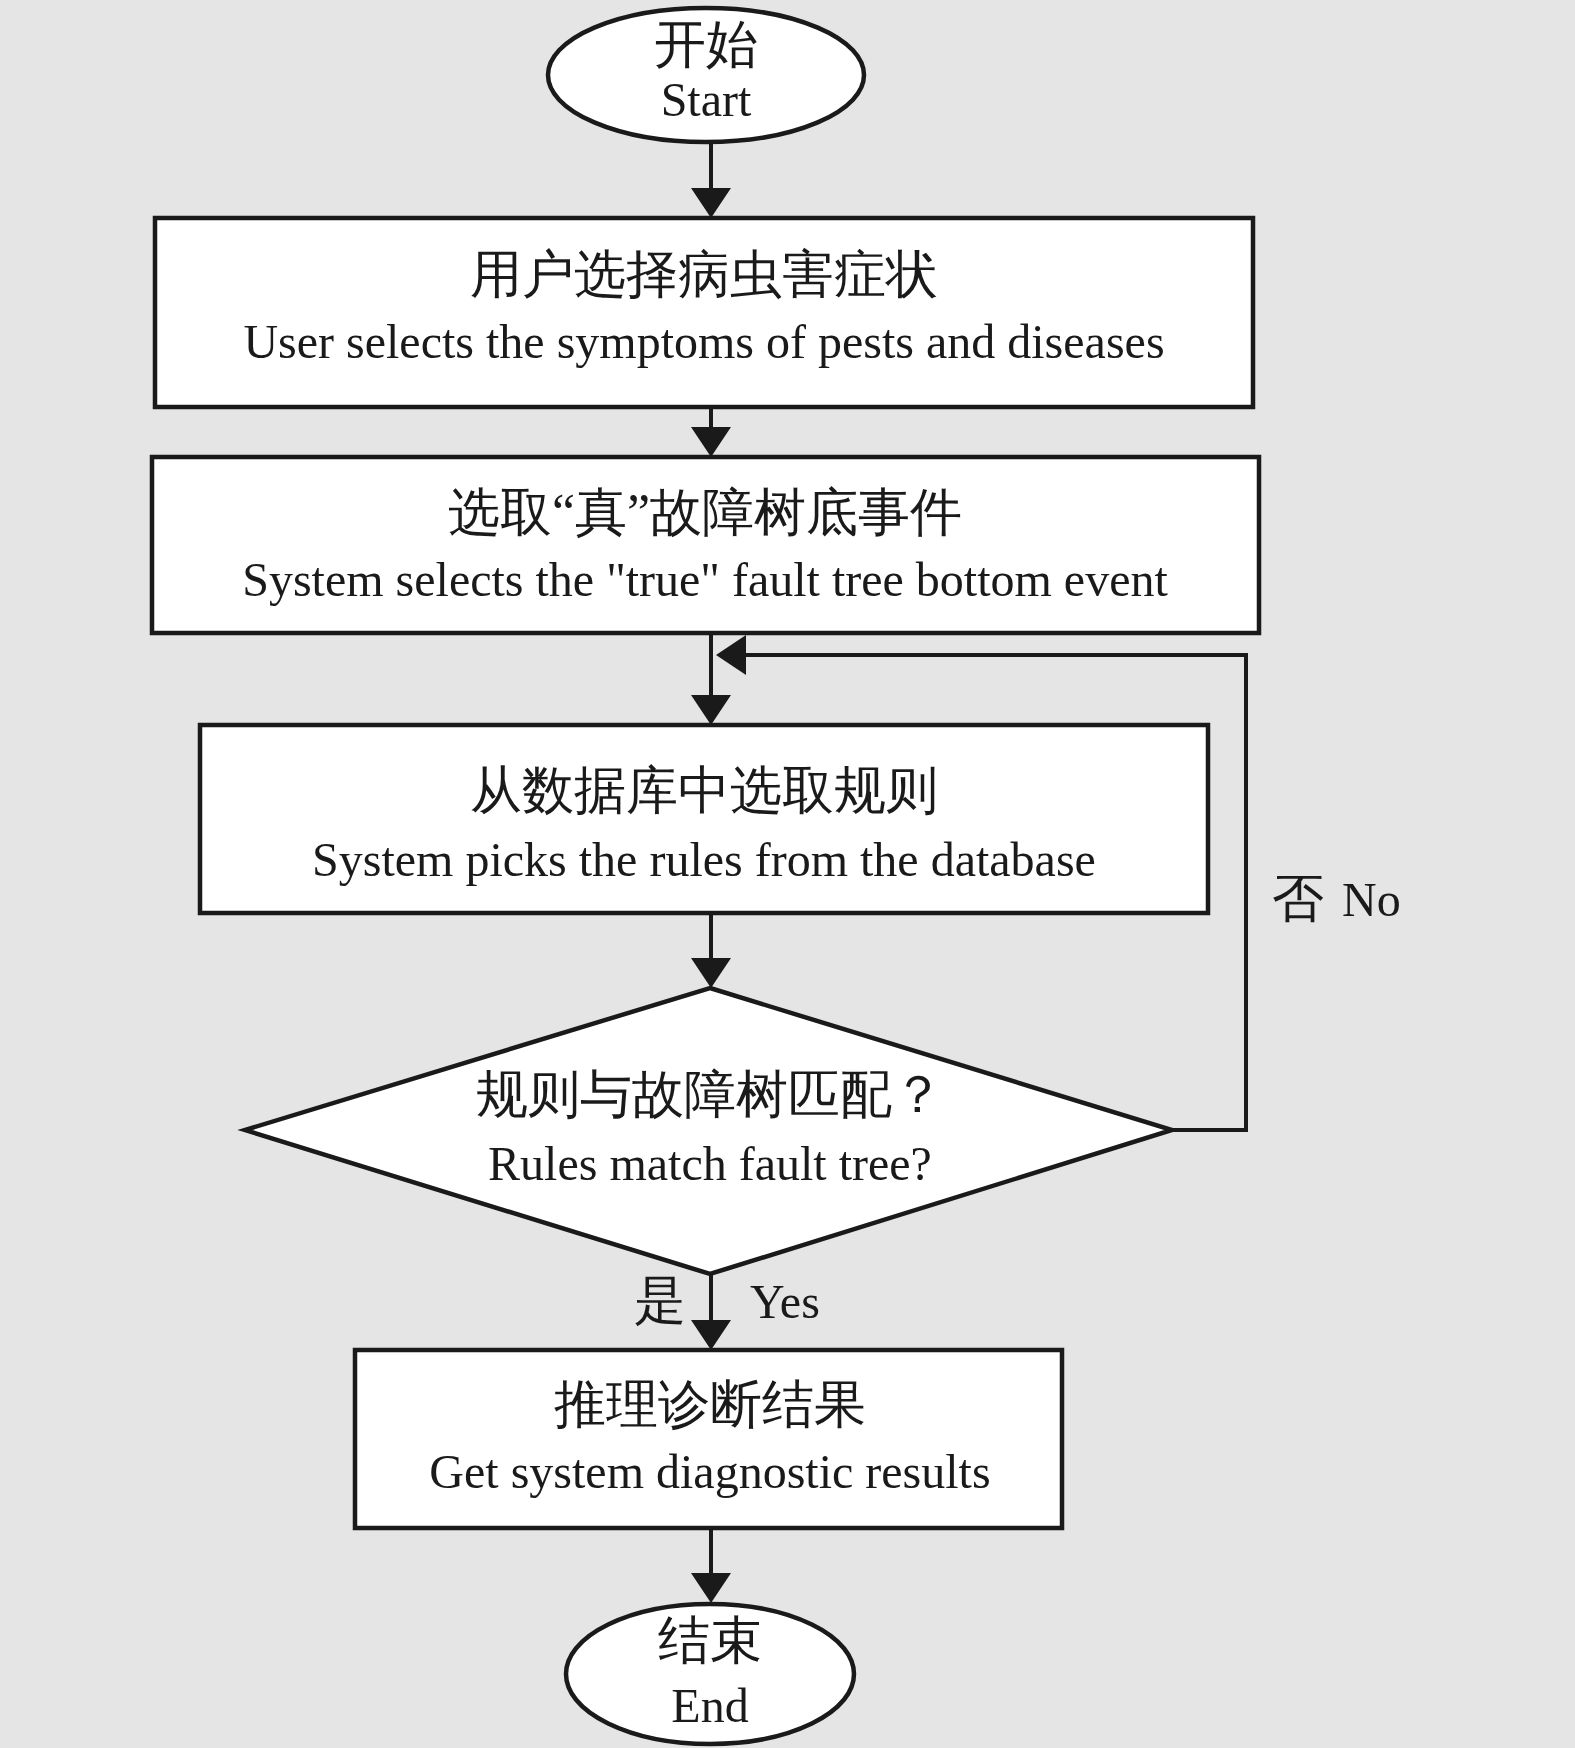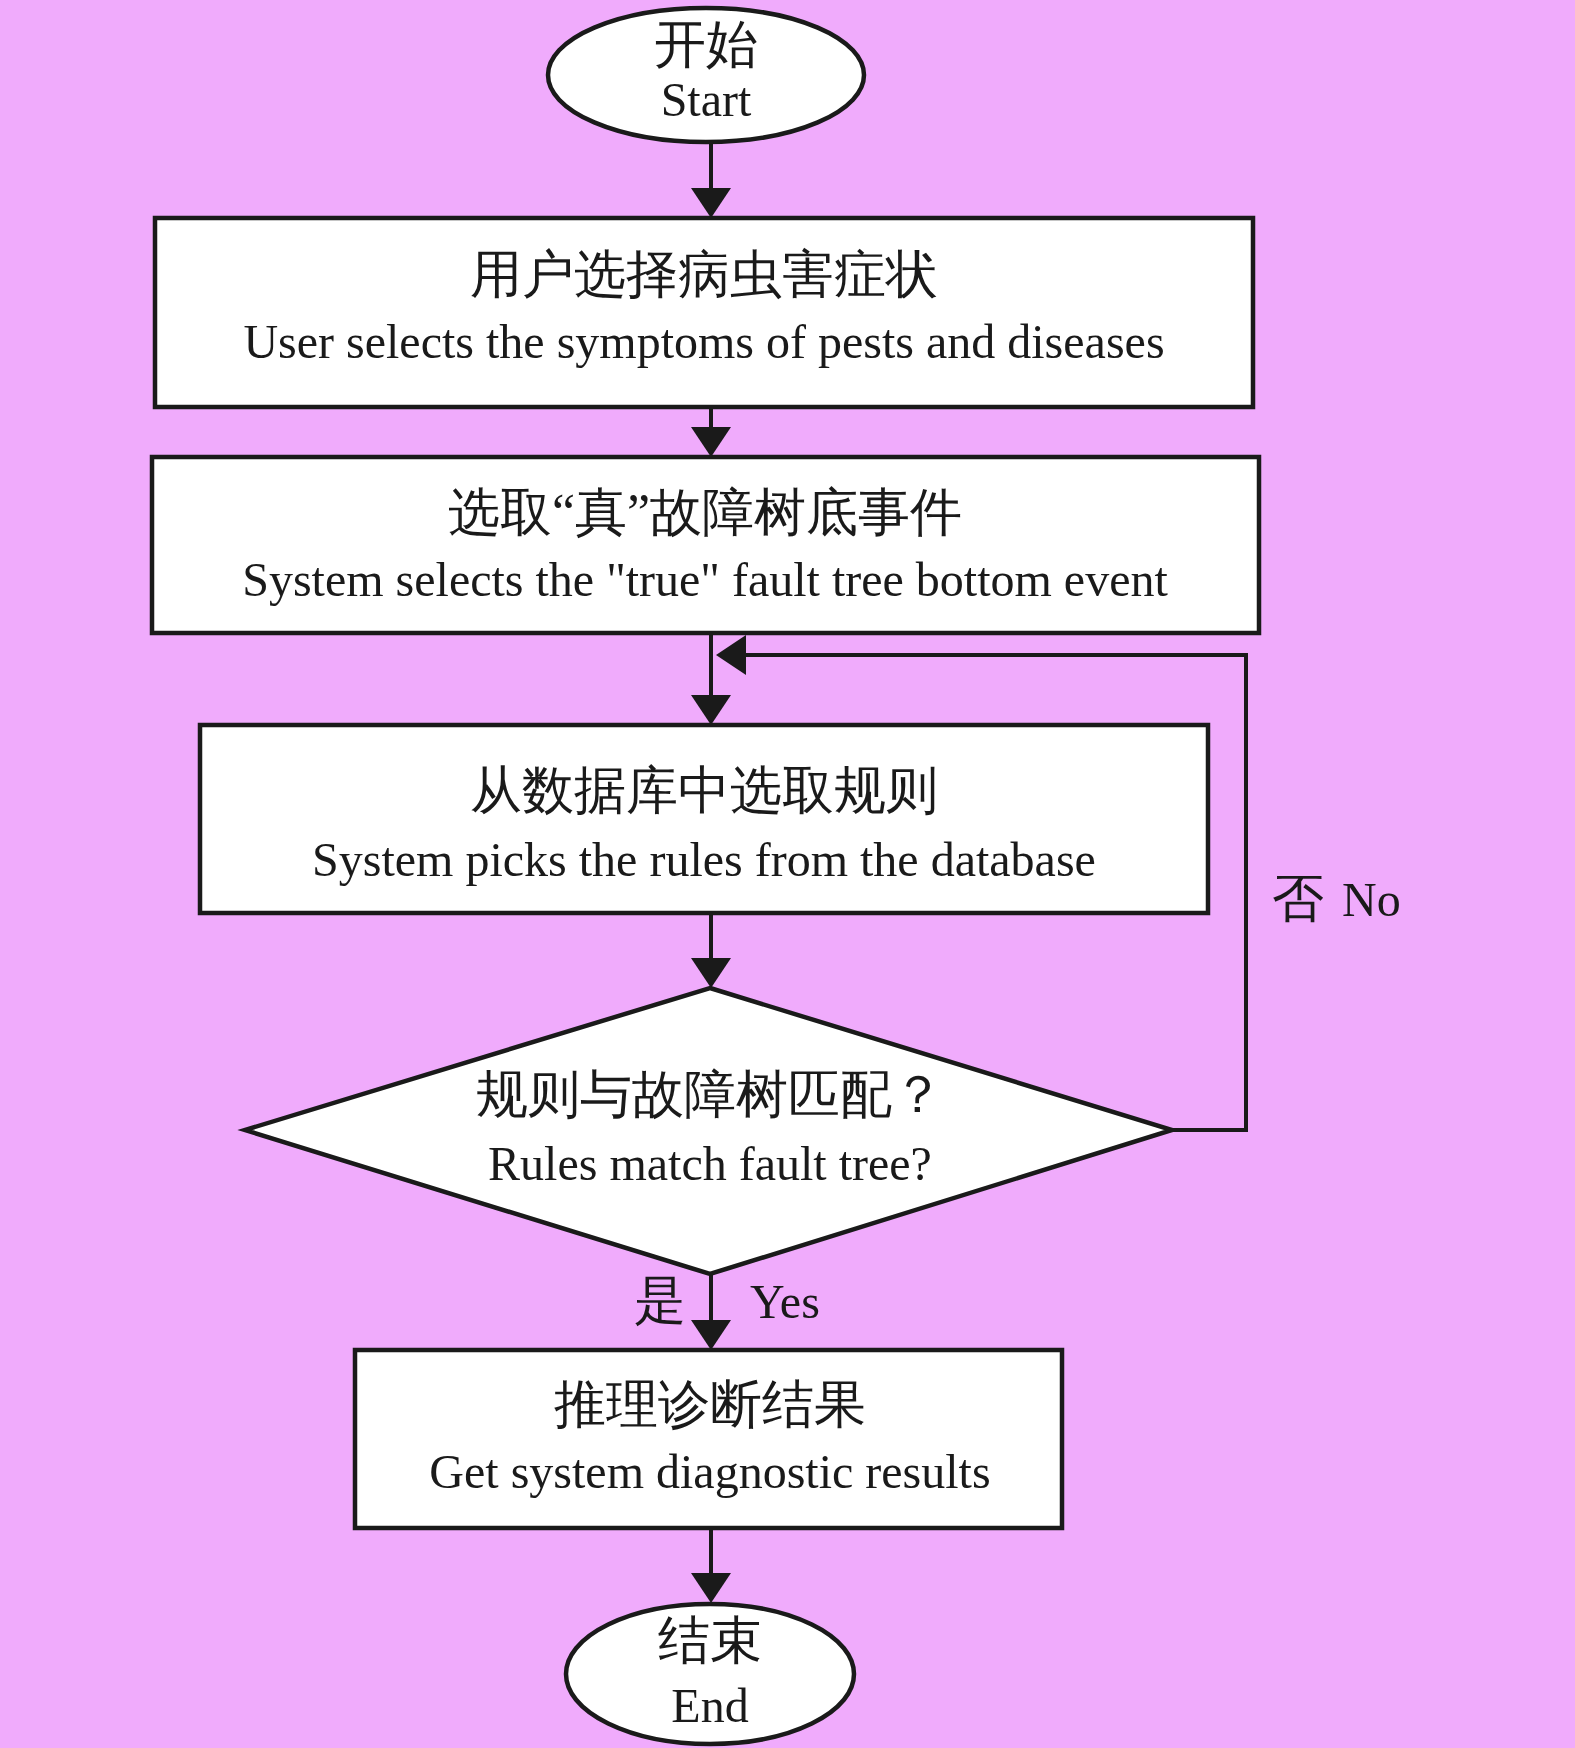--- a/index.html
+++ b/index.html
@@ -7,21 +7,21 @@
     padding: 0;
     background: #ffffff;
     width: 1575px;
     height: 1748px;
     overflow: hidden;
   }
   .stage {
     position: relative;
     width: 1575px;
     height: 1748px;
-    background: #f0abfc;
+    background: #e5e5e5;
   }
   svg text {
     font-family: "Liberation Serif", "DejaVu Serif", serif;
     fill: #1a1a1a;
   }
   .zh { font-size: 52px; }
   .en { font-size: 48px; }
   .shape {
     fill: #ffffff;
     stroke: #1a1a1a;

